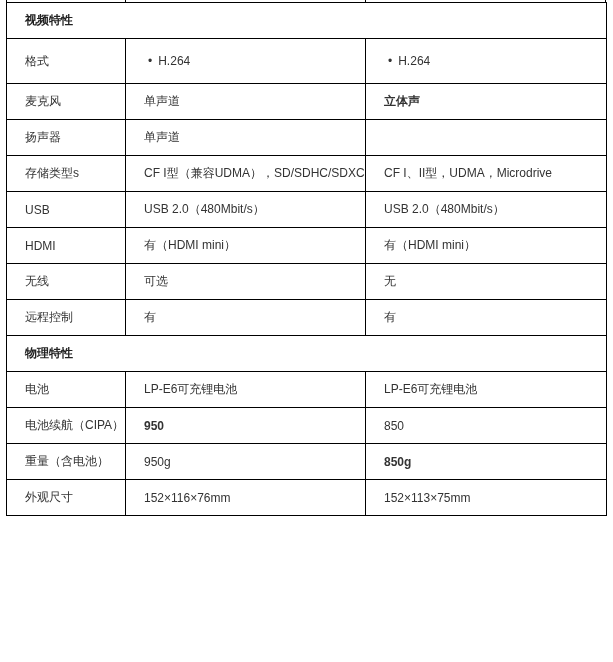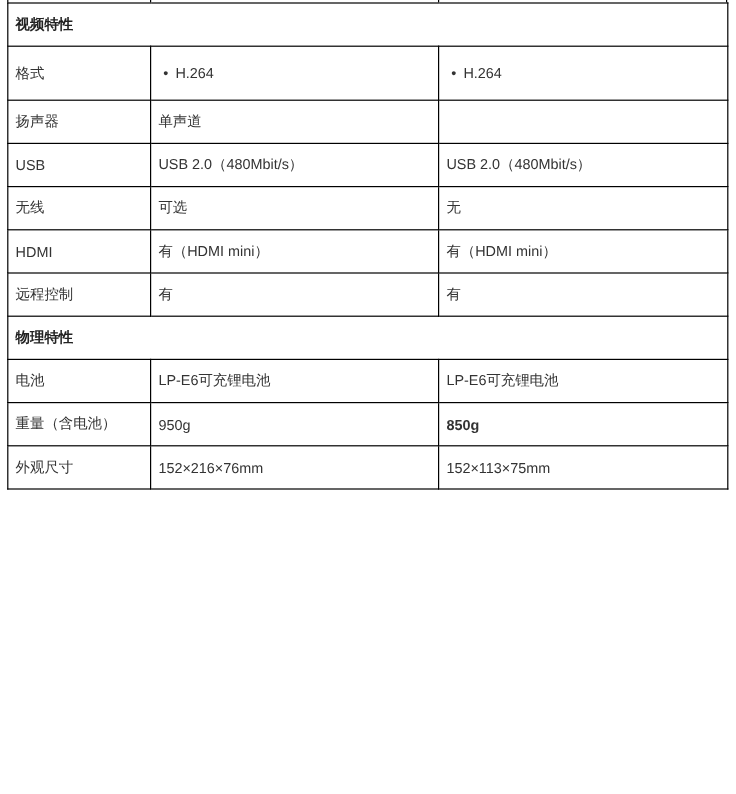--- a/index.html
+++ b/index.html
@@ -31,21 +31,21 @@
     table.spec {
       position: absolute;
       left: 6px;
       top: 2px;
       width: 600px;
       border-collapse: collapse;
       table-layout: fixed;
     }
     table.spec td {
       border: 1px solid #000;
-      padding: 0 6px;
+      padding: 0 18px;
       height: 35px;
       vertical-align: middle;
       white-space: nowrap;
       overflow: hidden;
       color: #333333;
       font-size: 12px;
     }
     table.spec tr.tall td { height: 44px; }
     table.spec td.label { width: 106px; }
     table.spec td.c1 { width: 227px; }
@@ -79,56 +79,71 @@
   <tbody>
     <tr>
       <td colspan="3" class="section">视频特性</td>
     </tr>
     <tr class="tall">
       <td class="label">格式</td>
       <td class="c1 big"><span class="bullet">•</span><span>H.264</span></td>
       <td class="big"><span class="bullet">•</span><span>H.264</span></td>
     </tr>
     <tr>
+      <td class="label">麦克风</td>
+      <td class="c1">单声道</td>
+      <td class="bold">立体声</td>
+    </tr>
+    <tr>
       <td class="label">扬声器</td>
       <td class="c1">单声道</td>
       <td></td>
+    </tr>
+    <tr>
+      <td class="label">存储类型s</td>
+      <td class="c1">CF I型（兼容UDMA），SD/SDHC/SDXC</td>
+      <td>CF I、II型，UDMA，Microdrive</td>
     </tr>
     <tr>
       <td class="label">USB</td>
       <td class="c1">USB 2.0（480Mbit/s）</td>
       <td>USB 2.0（480Mbit/s）</td>
     </tr>
     <tr>
+      <td class="label">HDMI</td>
+      <td class="c1">有（HDMI mini）</td>
+      <td>有（HDMI mini）</td>
+    </tr>
+    <tr>
       <td class="label">无线</td>
       <td class="c1">可选</td>
       <td>无</td>
-    </tr>
-    <tr>
-      <td class="label">HDMI</td>
-      <td class="c1">有（HDMI mini）</td>
-      <td>有（HDMI mini）</td>
     </tr>
     <tr>
       <td class="label">远程控制</td>
       <td class="c1">有</td>
       <td>有</td>
     </tr>
     <tr>
       <td colspan="3" class="section">物理特性</td>
     </tr>
     <tr>
       <td class="label">电池</td>
       <td class="c1">LP-E6可充锂电池</td>
       <td>LP-E6可充锂电池</td>
     </tr>
     <tr>
+      <td class="label">电池续航（CIPA）</td>
+      <td class="c1 bold">950</td>
+      <td>850</td>
+    </tr>
+    <tr>
       <td class="label">重量（含电池）</td>
       <td class="c1">950g</td>
       <td class="bold">850g</td>
     </tr>
     <tr>
       <td class="label">外观尺寸</td>
-      <td class="c1">152×216×76mm</td>
+      <td class="c1">152×116×76mm</td>
       <td>152×113×75mm</td>
     </tr>
   </tbody>
 </table>
 
 </body></html>

